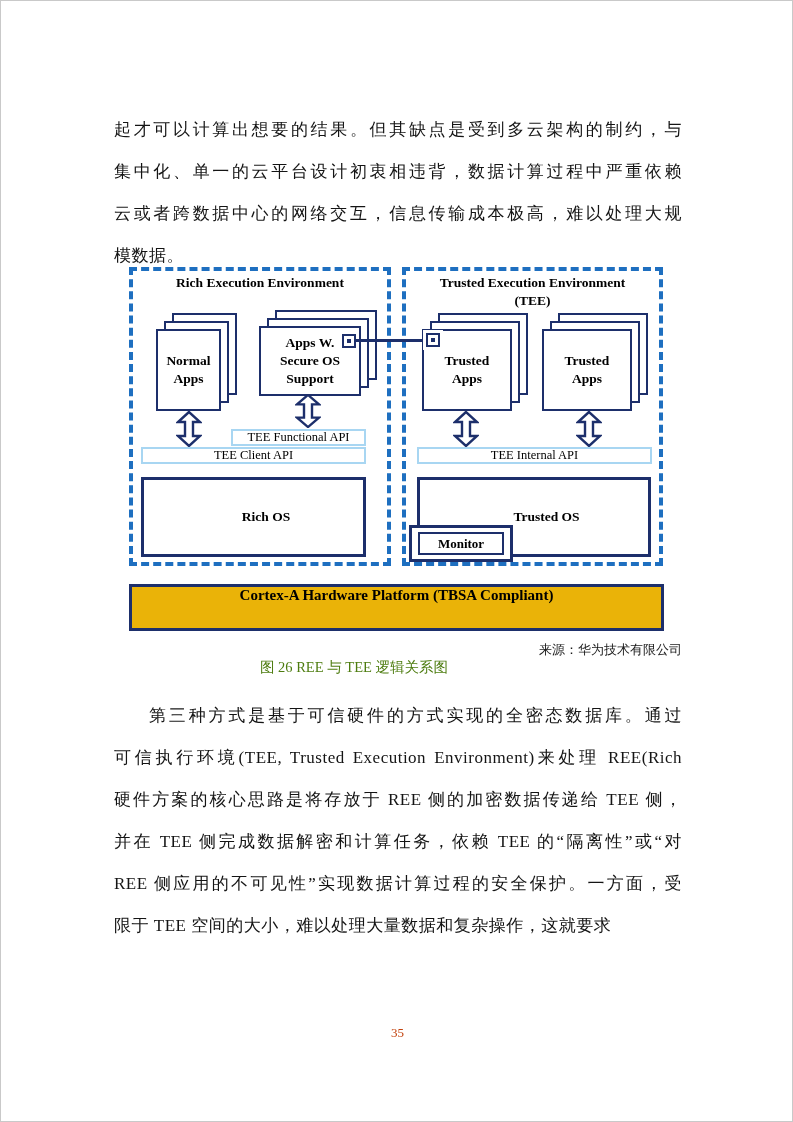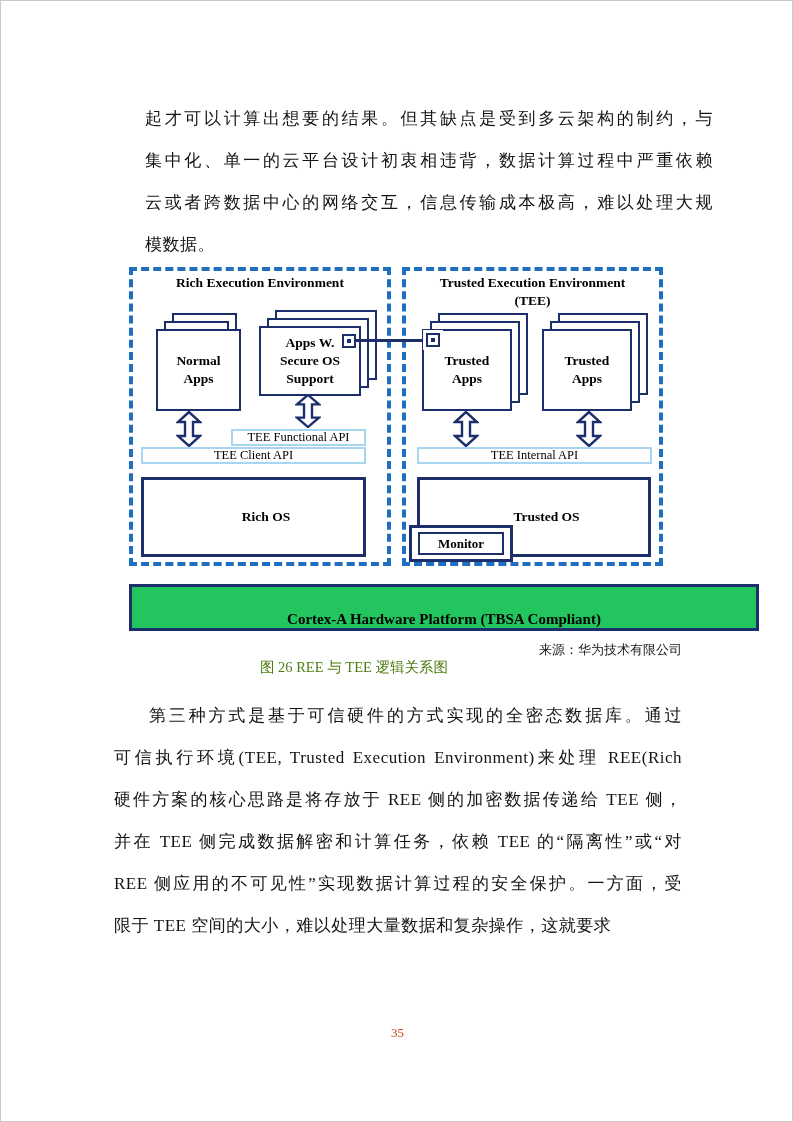--- a/index.html
+++ b/index.html
@@ -35,55 +35,55 @@
   .card{position:absolute;background:#fff;border:2.5px solid var(--navy);z-index:2;}
   .card-front{display:flex;flex-direction:column;align-items:center;justify-content:center;z-index:4;}
   .card-label{font-weight:bold;font-size:13.5px;line-height:18px;color:#000;text-align:center;}
   .api-bar{position:absolute;background:#fff;border:2.5px solid var(--lightblue);display:flex;align-items:center;justify-content:center;z-index:2;}
   .api-label{font-weight:normal;font-size:12.5px;color:#000;white-space:nowrap;}
   .os-box{position:absolute;background:#fff;border:3px solid var(--navy);display:flex;align-items:center;justify-content:center;z-index:2;padding-left:25px;}
   .os-label{font-weight:bold;font-size:13.5px;color:#000;}
   .monitor-outer{position:absolute;left:408px;top:524px;width:104px;height:37px;background:#fff;border:3px solid var(--navy);z-index:5;}
   .monitor-inner{position:absolute;left:417px;top:531px;width:86px;height:23px;background:#fff;border:2.5px solid var(--navy);display:flex;align-items:center;justify-content:center;z-index:6;}
   .monitor-inner .os-label{font-size:13px;}
-  .hw-box{position:absolute;left:128px;top:583px;width:630px;height:47px;border:3px solid var(--navy);background:#22c55e;display:flex;align-items:flex-end;justify-content:center;z-index:2;}
+  .hw-box{position:absolute;left:128px;top:583px;width:535px;height:47px;border:3px solid var(--navy);background:#eab308;display:flex;align-items:flex-start;justify-content:center;z-index:2;}
   .hw-label{font-weight:bold;font-size:15px;color:#000;}
   .arrow{position:absolute;z-index:3;}
   .arrow-poly{fill:#ffffff;stroke:var(--navy);stroke-width:2.4;stroke-linejoin:miter;}
   .sq-icon{position:absolute;width:14px;height:14px;background:#fff;border:2.5px solid var(--navy);display:flex;align-items:center;justify-content:center;z-index:7;}
   .sq-icon.halo{box-shadow:0 0 0 3px #ffffff;}
   .sq-dot{width:4px;height:4px;background:var(--navy);}
   .connector{position:absolute;left:355px;top:338px;width:72px;height:2.5px;background:var(--navy);z-index:6;}
 </style>
 </head>
 <body>
 
 <div class="page">
 
-  <div class="para" style="top:97px;margin-left:31px;">
+  <div class="para" style="top:108px;">
     <div class="jline">起才可以计算出想要的结果。但其缺点是受到多云架构的制约，与</div>
     <div class="jline">集中化、单一的云平台设计初衷相违背，数据计算过程中严重依赖</div>
     <div class="jline">云或者跨数据中心的网络交互，信息传输成本极高，难以处理大规</div>
     <div class="lline">模数据。</div>
   </div>
 
   <div class="env-box" style="left:128px;top:266px;width:262px;height:299px;"></div>
   <div class="env-title" style="left:128px;top:273px;width:262px;">
     <div>Rich Execution Environment</div>
   </div>
 
   <div class="env-box" style="left:401px;top:266px;width:261px;height:299px;"></div>
   <div class="env-title" style="left:401px;top:273px;width:261px;">
     <div>Trusted Execution Environment</div>
     <div>(TEE)</div>
   </div>
 
   <div class="card" style="left:171px;top:312px;width:65px;height:82px;"></div>
   <div class="card" style="left:163px;top:320px;width:65px;height:82px;z-index:3;"></div>
-  <div class="card card-front" style="left:155px;top:328px;width:85px;height:82px;">
+  <div class="card card-front" style="left:155px;top:328px;width:65px;height:82px;">
     <div class="card-label">Normal</div>
     <div class="card-label">Apps</div>
   </div>
 
   <div class="card" style="left:274px;top:309px;width:102px;height:70px;"></div>
   <div class="card" style="left:266px;top:317px;width:102px;height:70px;z-index:3;"></div>
   <div class="card card-front" style="left:258px;top:325px;width:102px;height:70px;justify-content:center;">
     <div class="card-label">Apps W.</div>
     <div class="card-label">Secure OS</div>
     <div class="card-label">Support</div>

